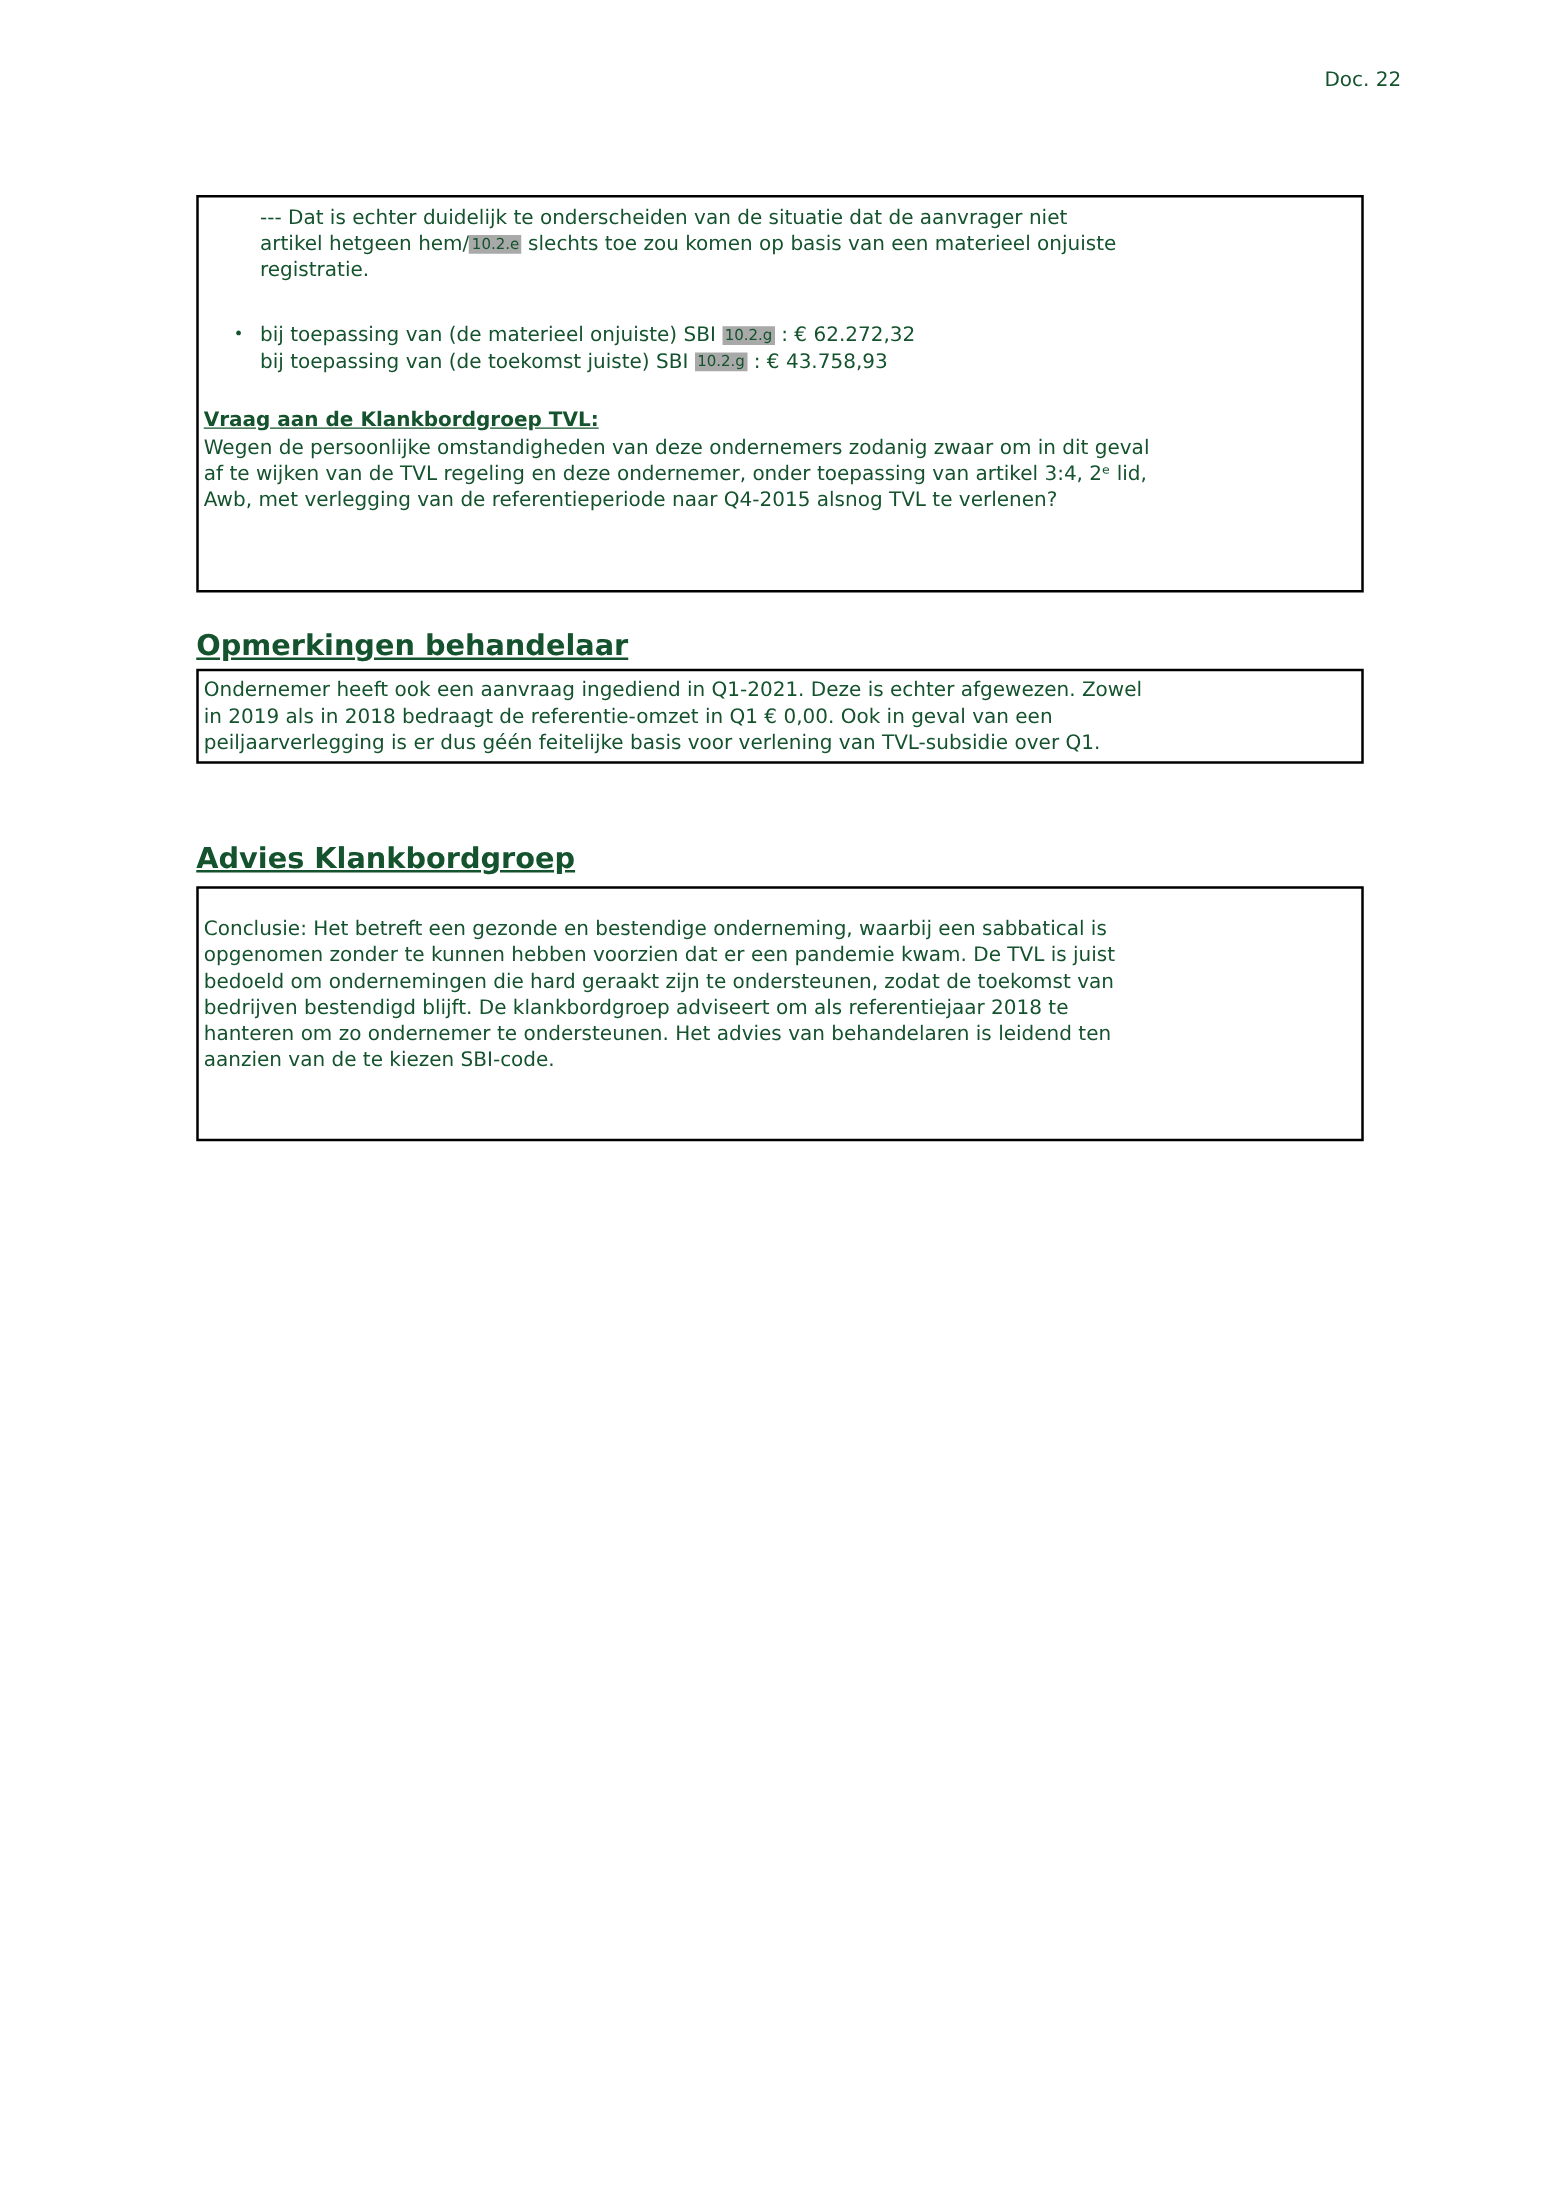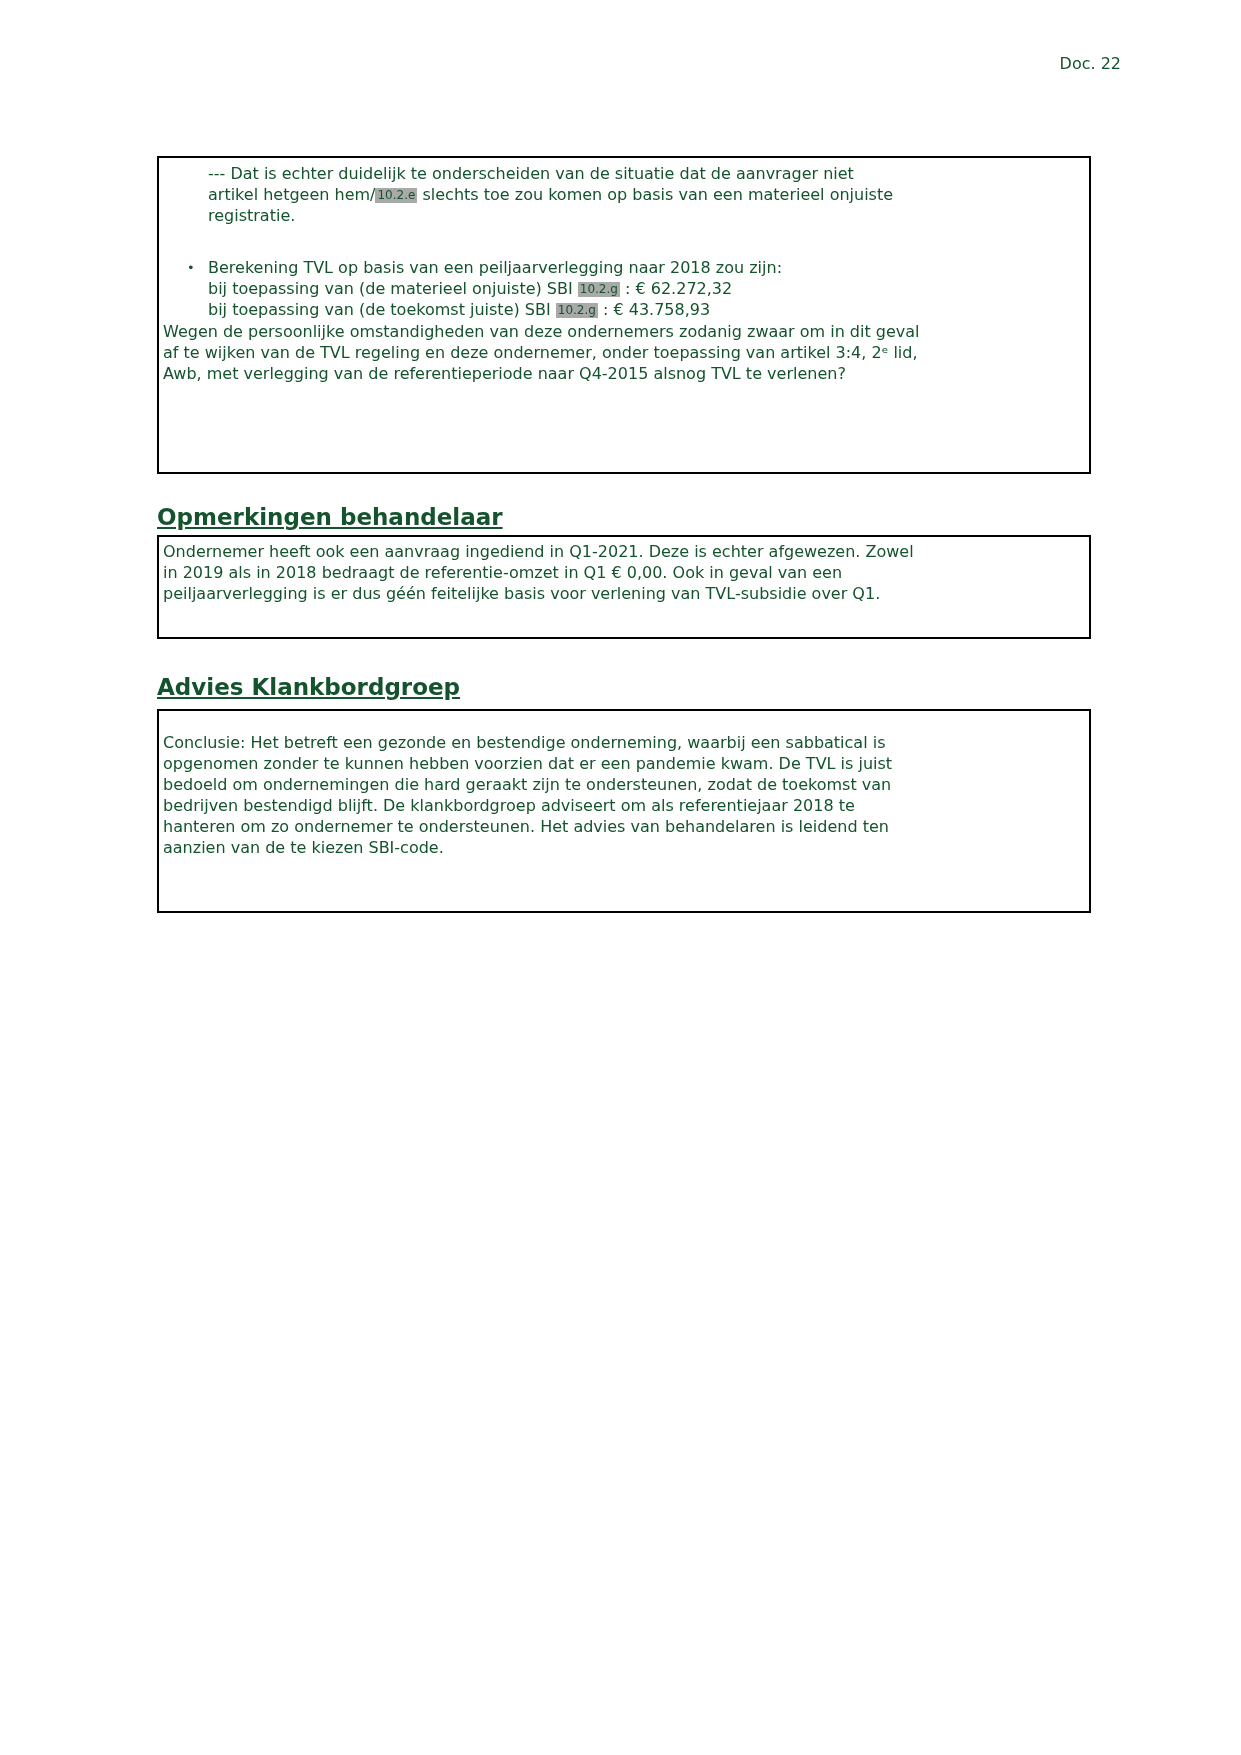--- a/index.html
+++ b/index.html
@@ -15,21 +15,21 @@
   .doc-label{
     position:absolute;top:55px;right:152px;
     font-size:16px;line-height:18px;
   }
   .box{
     position:absolute;left:157px;width:934px;
     border:2px solid #000;box-sizing:border-box;
     background:#fff;
   }
   .box-klankbord{top:156px;height:318px;padding:4px 10px 0 4px;}
-  .box-opmerkingen{top:535px;height:104px;padding:4px 10px 0 4px;}
+  .box-opmerkingen{top:535px;height:76px;padding:4px 10px 0 4px;}
   .box-advies{top:709px;height:204px;padding:21px 10px 0 4px;}
   .para{margin:0;}
   .prelines{white-space:pre-line;}
   .indent{margin-left:45px;margin-top:1px;}
   .bullet-row{display:flex;margin-top:31px;}
   .bullet{width:21px;margin-left:24px;flex:0 0 auto;font-size:13px;}
   .bullet-body{flex:1 1 auto;}
   .vraag-heading{
     margin-top:26px;font-weight:bold;text-decoration:underline;
   }
@@ -65,26 +65,26 @@
 
   <section class="box box-klankbord">
 
     <p class="para indent prelines"><span>--- Dat is echter duidelijk te onderscheiden van de situatie dat de aanvrager niet
 artikel hetgeen hem/</span><span class="chip">10.2.e</span><span> slechts toe zou komen op basis van een materieel onjuiste
 registratie.</span></p>
 
     <div class="bullet-row">
       <span class="bullet">•</span>
       <div class="bullet-body">
-        <div>Berekening TVL op basis van een peiljaarverlegging naar 2018 zou zijn:</div>
         <div><span>bij toepassing van (de materieel onjuiste) SBI </span><span class="chip">10.2.g</span><span> : € 62.272,32</span></div>
         <div><span>bij toepassing van (de toekomst juiste) SBI </span><span class="chip">10.2.g</span><span> : € 43.758,93</span></div>
       </div>
     </div>
 
+    <div class="vraag-heading">Vraag aan de Klankbordgroep TVL:</div>
     <div class="para prelines vraag-body">Wegen de persoonlijke omstandigheden van deze ondernemers zodanig zwaar om in dit geval
 af te wijken van de TVL regeling en deze ondernemer, onder toepassing van artikel 3:4, 2ᵉ lid,
 Awb, met verlegging van de referentieperiode naar Q4-2015 alsnog TVL te verlenen?</div>
 
   </section>
 
   <h2 class="heading h-opmerkingen">Opmerkingen behandelaar</h2>
 
   <section class="box box-opmerkingen">
     <p class="para prelines">Ondernemer heeft ook een aanvraag ingediend in Q1-2021. Deze is echter afgewezen. Zowel

